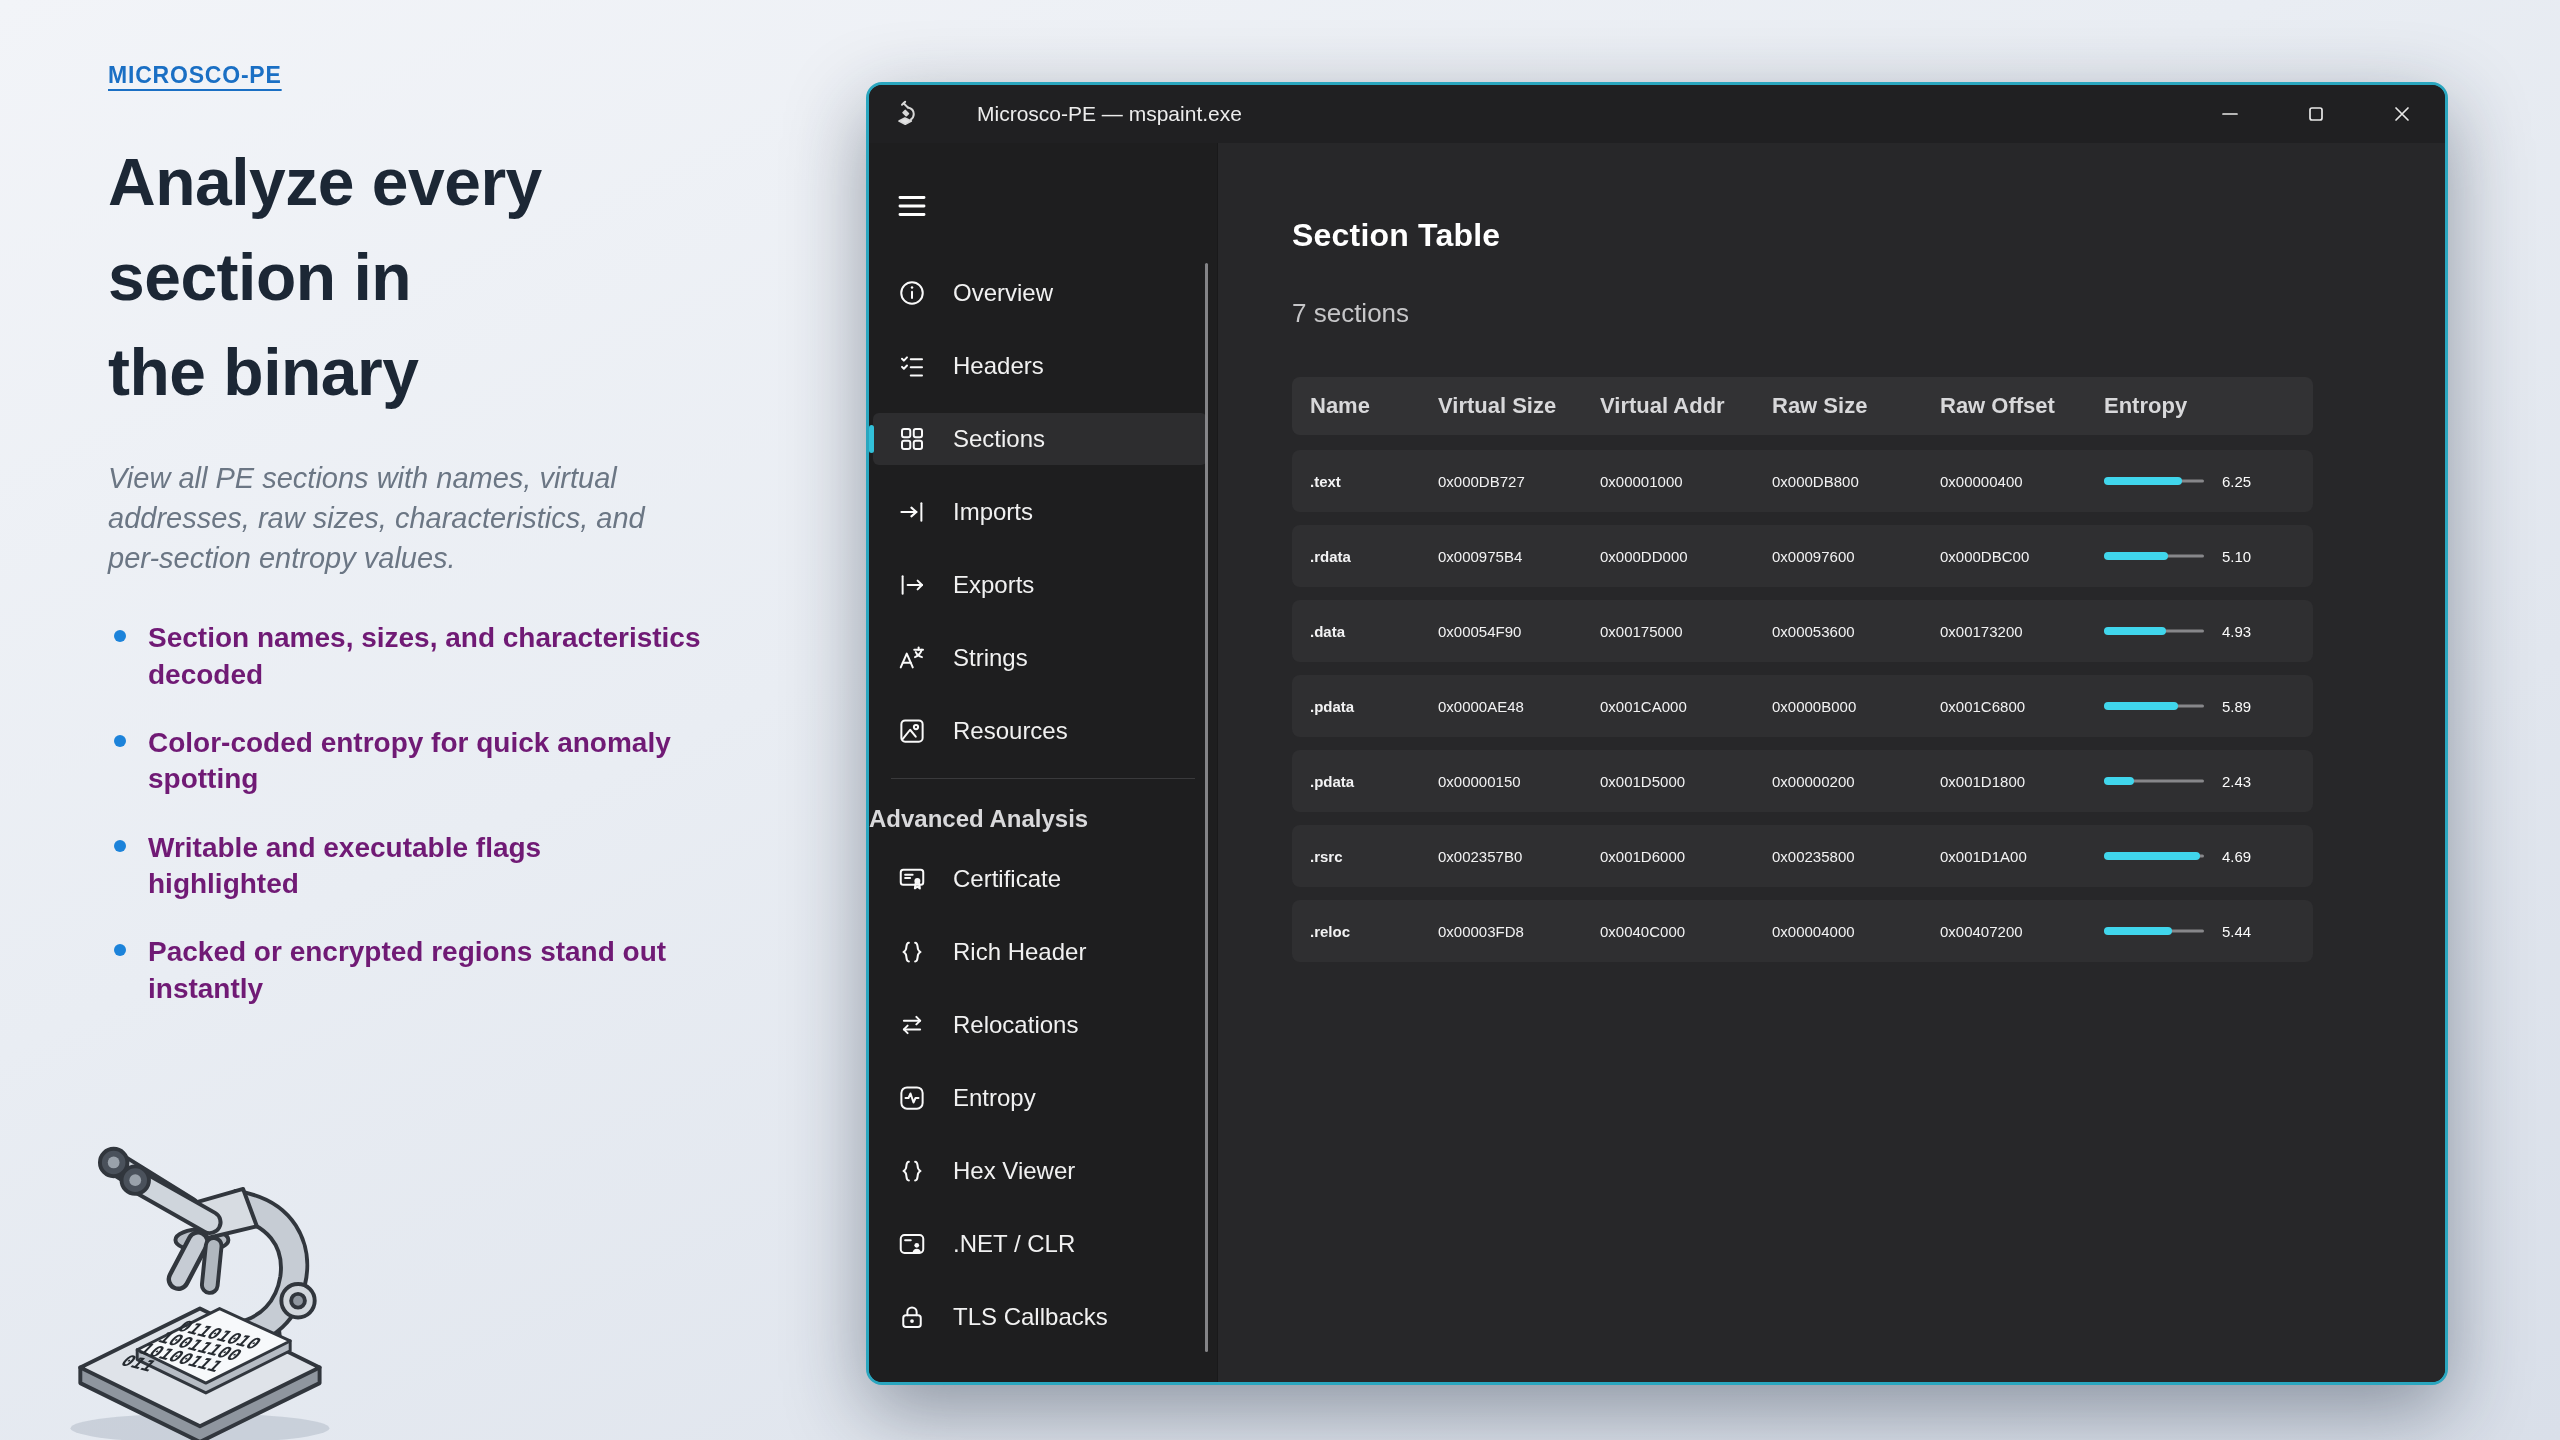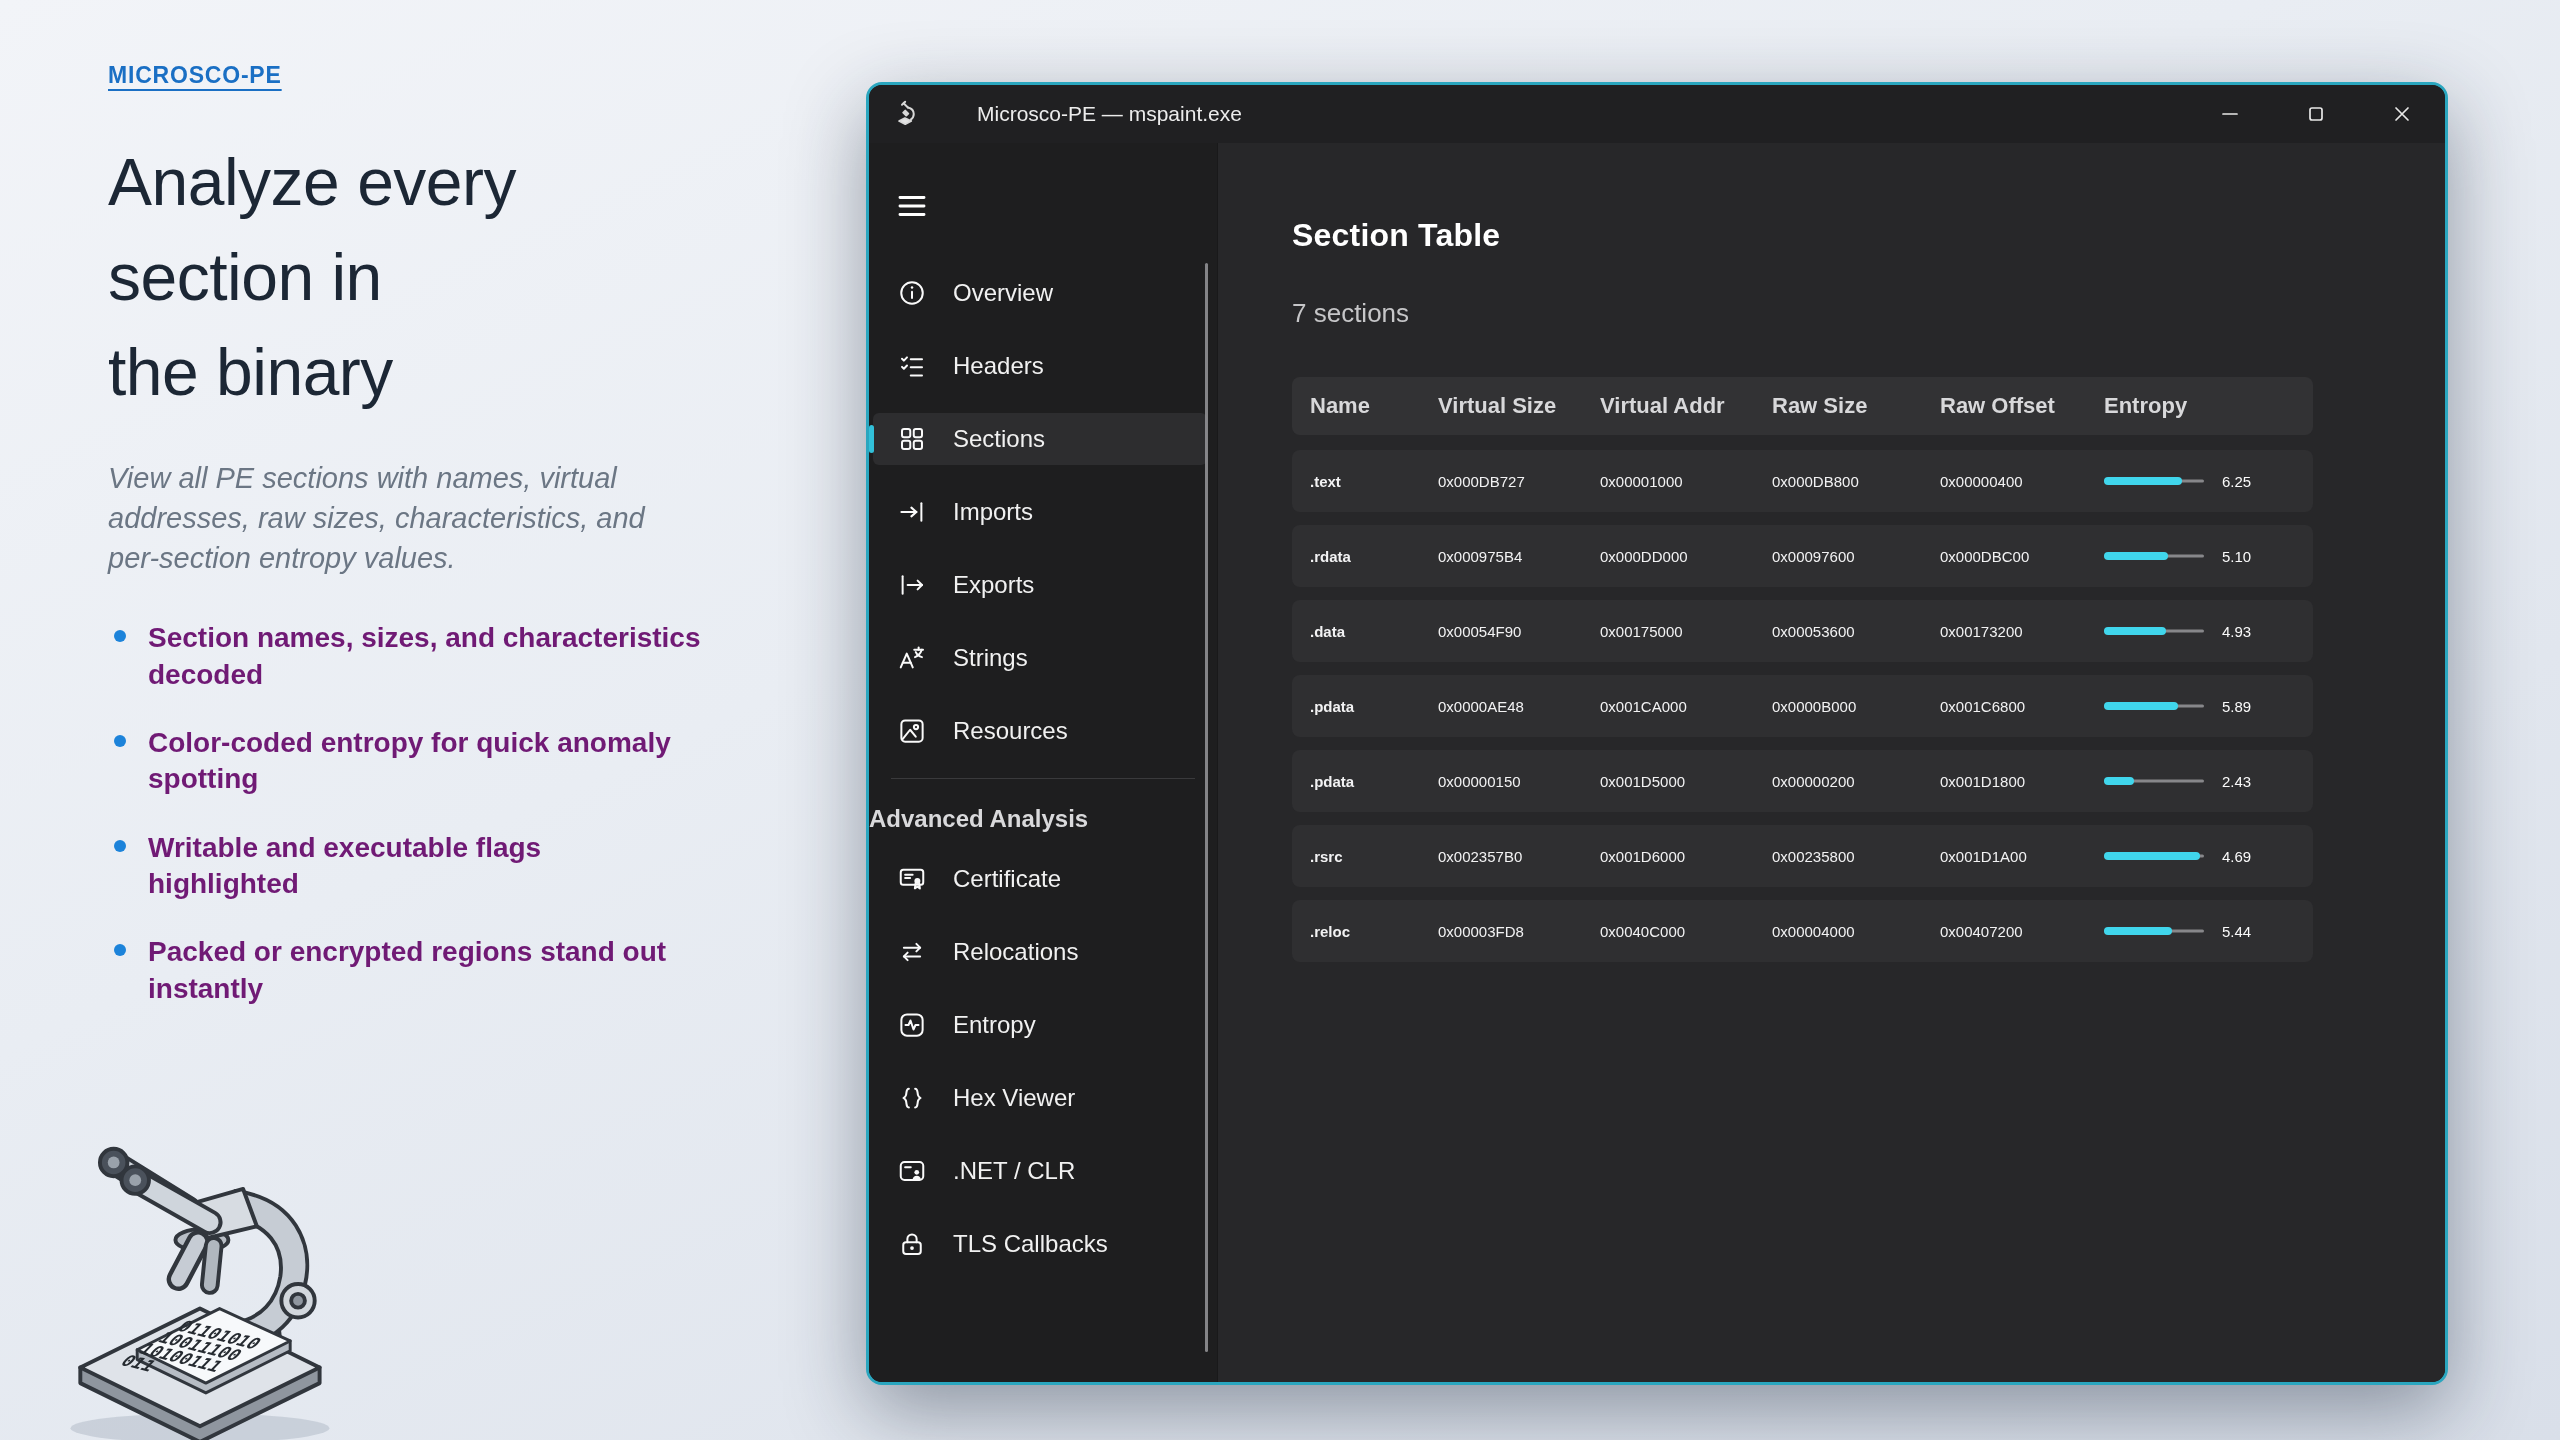--- a/index.html
+++ b/index.html
@@ -10,21 +10,21 @@
     font-family:"Liberation Sans", sans-serif;
   }
 
   
   .hero { position:absolute; left:108px; top:62px; width:660px; }
   .brand {
     display:inline-block; color:var(--brand-blue,#1a6fc4); font-size:23px; font-weight:700;
     letter-spacing:.8px; text-decoration:underline; text-underline-offset:6px; cursor:pointer;
   }
   .headline {
-    margin:46px 0 0; font-size:66px; line-height:1.44; font-weight:400;
+    margin:46px 0 0; font-size:66px; line-height:1.44; font-weight:700;
     color:var(--headline-dark,#1c2735); letter-spacing:-.5px; white-space:pre-line;
   }
   .hero-subtitle {
     margin:38px 0 0; font-style:italic; font-size:29px; line-height:1.38;
     color:#6b7684; white-space:pre-line;
   }
   .bullets { list-style:none; margin:42px 0 0; padding:0; }
   .bullet { position:relative; padding-left:40px; margin-bottom:32px;
     font-size:28px; line-height:1.3; font-weight:700; color:#701a75; }
   .bullet-text { white-space:pre-line; }
@@ -283,20 +283,27 @@
                 <rect x="3" y="4.5" width="18" height="12" rx="2"></rect>
                 <path d="M6.5 8.5h6"></path>
                 <path d="M6.5 11.2h4"></path>
                 <circle cx="16.3" cy="13.6" r="2.4" fill="currentColor" stroke="none"></circle>
                 <path d="M14.9 15.4l-.6 4.1 2-1.3 2 1.3-.6-4.1"></path>
               </svg></span>
     <span class="nav-label">Certificate</span>
   </div>
           <div class="nav-item">
     <span class="nicon"><svg viewBox="0 0 24 24" width="30" height="30" fill="none" stroke="currentColor" stroke-width="1.6" stroke-linecap="round" stroke-linejoin="round">
+                <path d="M9.5 4.5C7 4.5 7.9 8 7.1 10c-.5 1.2-1.9 2-1.9 2s1.4.8 1.9 2c.8 2-.1 5.5 2.4 5.5"></path>
+                <path d="M14.5 4.5C17 4.5 16.1 8 16.9 10c.5 1.2 1.9 2 1.9 2s-1.4.8-1.9 2c-.8 2 .1 5.5-2.4 5.5"></path>
+              </svg></span>
+    <span class="nav-label">Rich Header</span>
+  </div>
+          <div class="nav-item">
+    <span class="nicon"><svg viewBox="0 0 24 24" width="30" height="30" fill="none" stroke="currentColor" stroke-width="1.6" stroke-linecap="round" stroke-linejoin="round">
                 <path d="M5.5 8.5h13"></path>
                 <path d="M15.5 5.5l3 3-3 3"></path>
                 <path d="M18.5 15.5h-13"></path>
                 <path d="M8.5 12.5l-3 3 3 3"></path>
               </svg></span>
     <span class="nav-label">Relocations</span>
   </div>
           <div class="nav-item">
     <span class="nicon"><svg viewBox="0 0 24 24" width="30" height="30" fill="none" stroke="currentColor" stroke-width="1.6" stroke-linecap="round" stroke-linejoin="round">
                 <rect x="3.5" y="3.5" width="17" height="17" rx="4.5"></rect>

